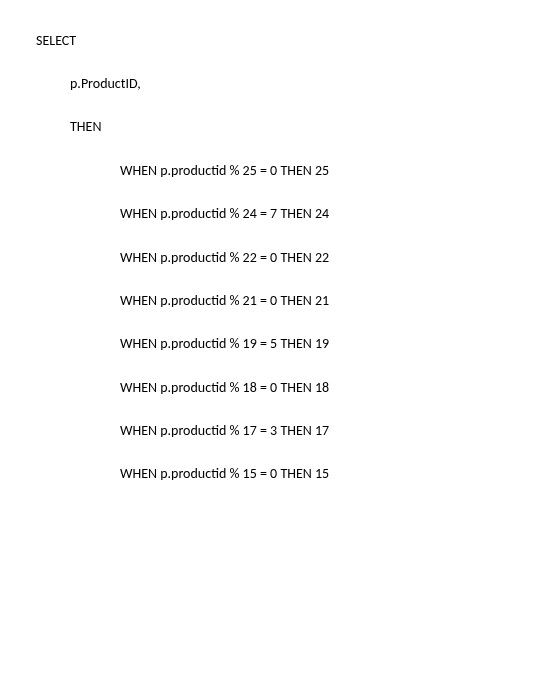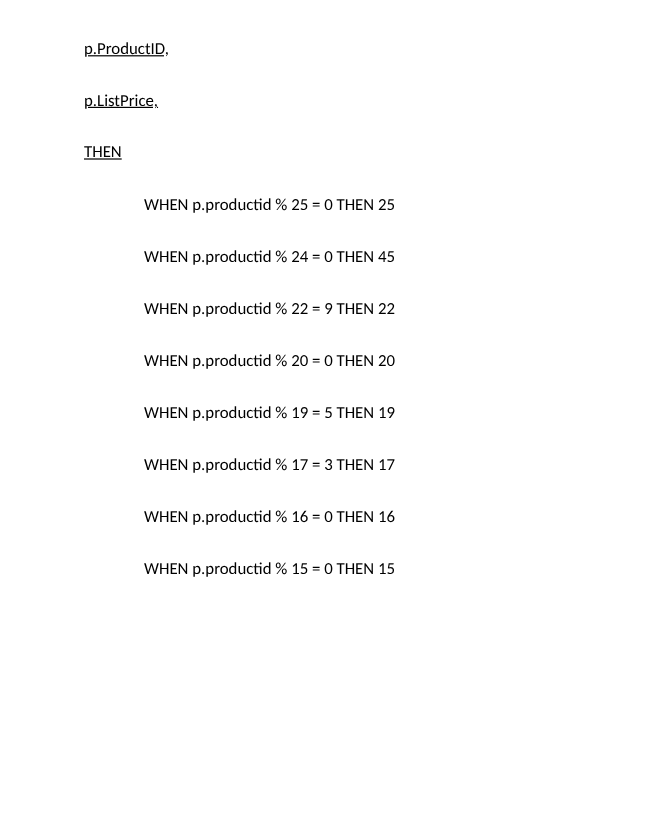--- a/index.html
+++ b/index.html
@@ -15,37 +15,37 @@
       padding: 8px 8px 8px 36px;
       line-height: 1.55;
       width: 547px;
     }
     .code-block {
       white-space: pre;
     }
     .line {
       display: block;
     }
-    .i1 { padding-left: 34px; text-decoration: underline; }
+    .i1 { padding-left: 34px; }
     .i2 { padding-left: 84px; }
   </style>
 </head>
 <body>
 
 <div class="code-block">
+<span class="line">SELECT</span>
 <span class="line i1">p.ProductID,</span>
-<span class="line i1">p.ListPrice,</span>
 <span class="line i1">THEN</span>
 <span class="line i2">WHEN p.productid % 25 = 0 THEN 25</span>
-<span class="line i2">WHEN p.productid % 24 = 0 THEN 45</span>
-<span class="line i2">WHEN p.productid % 22 = 9 THEN 22</span>
-<span class="line i2">WHEN p.productid % 20 = 0 THEN 20</span>
+<span class="line i2">WHEN p.productid % 24 = 7 THEN 24</span>
+<span class="line i2">WHEN p.productid % 22 = 0 THEN 22</span>
+<span class="line i2">WHEN p.productid % 21 = 0 THEN 21</span>
 <span class="line i2">WHEN p.productid % 19 = 5 THEN 19</span>
+<span class="line i2">WHEN p.productid % 18 = 0 THEN 18</span>
 <span class="line i2">WHEN p.productid % 17 = 3 THEN 17</span>
-<span class="line i2">WHEN p.productid % 16 = 0 THEN 16</span>
 <span class="line i2">WHEN p.productid % 15 = 0 THEN 15</span>
 
 
 
 
 
 
 
 
 

